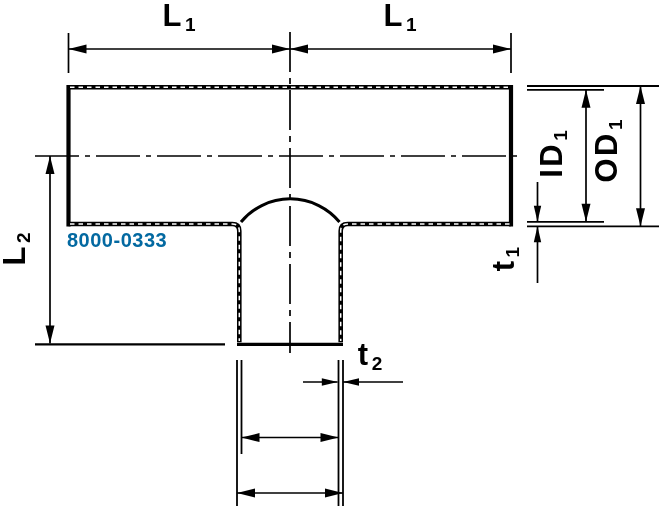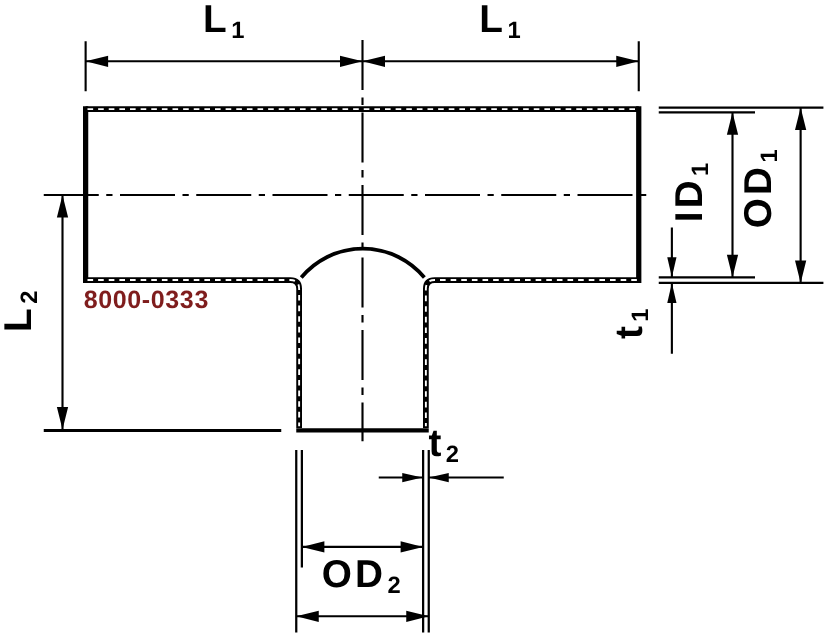--- a/index.html
+++ b/index.html
@@ -8,21 +8,21 @@
     font-family:"Liberation Sans","DejaVu Sans",sans-serif;overflow:hidden;
   }
   #drawing-svg{position:absolute;left:0;top:0;}
   .lbl{
     position:absolute;color:#000;font-weight:bold;font-size:31px;line-height:1;
     letter-spacing:2.5px;white-space:nowrap;transform:translate(-50%,-50%);
   }
   .lbl .sub{font-size:19px;letter-spacing:0;vertical-align:-5px;margin-left:1px;}
   .rot{transform:translate(-50%,-50%) rotate(-90deg);}
   .pn{
-    position:absolute;color:#7f1d1d;font-weight:bold;font-size:20px;line-height:1;
+    position:absolute;color:#0369a1;font-weight:bold;font-size:20px;line-height:1;
     letter-spacing:.5px;white-space:nowrap;
   }
 </style>
 </head>
 <body>
 
 <div id="canvas">
 
   <svg id="drawing-svg" width="659" height="509" viewBox="0 0 659 509">
 
@@ -132,22 +132,19 @@
   </div>
   <div class="lbl rot" style="left:553px;top:154px">
     <span>ID</span><span class="sub">1</span>
   </div>
   <div class="lbl rot" style="left:608px;top:151px">
     <span>OD</span><span class="sub">1</span>
   </div>
   <div class="lbl rot" style="left:505px;top:259px">
     <span>t</span><span class="sub">1</span>
   </div>
-  <div class="lbl" style="left:355px;top:356px">
+  <div class="lbl" style="left:370px;top:356px">
     <span>t</span><span class="sub">2</span>
-  </div>
-  <div class="lbl" style="left:289px;top:461px">
-    <span>OD</span><span class="sub">2</span>
   </div>
 
   <div class="pn" style="left:67px;top:230px">8000-0333</div>
 
 </div>
 
 </body></html>

